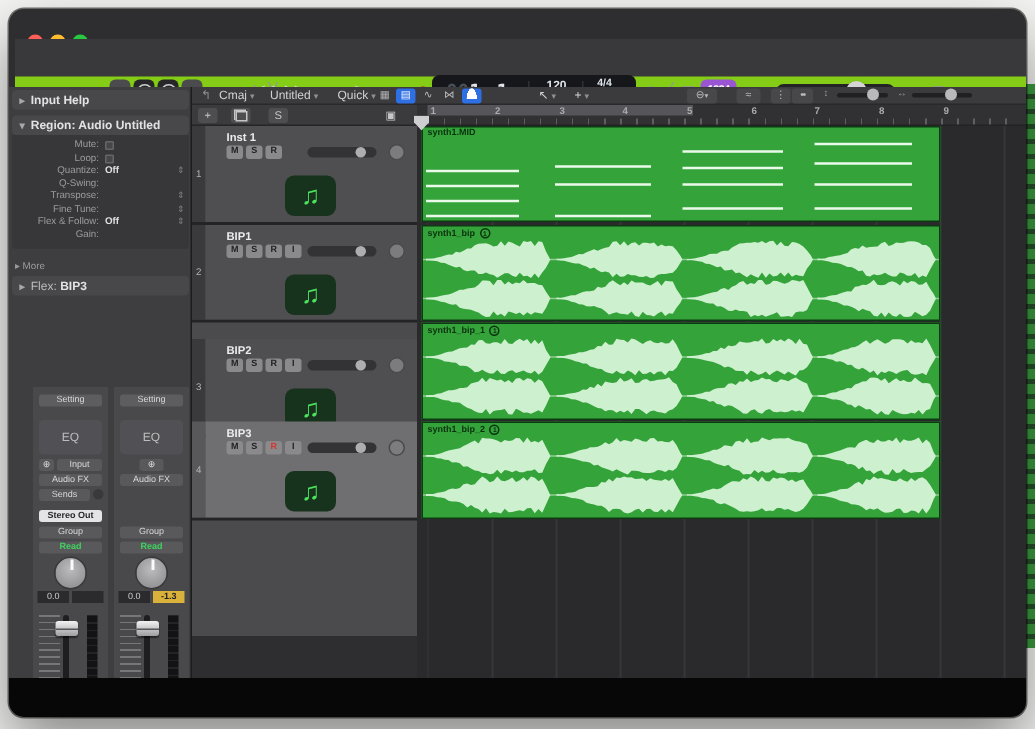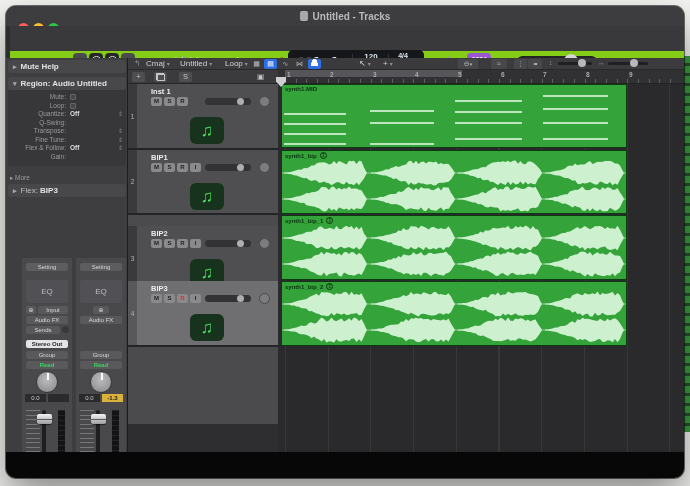--- a/index.html
+++ b/index.html
@@ -111,24 +111,20 @@
   .region svg.mid{top:0;height:62px}
   #botstrip{position:absolute;left:0;bottom:0;width:100%;height:26px;background:#070707;border-radius:0 0 10px 10px}
 </style>
 </head>
 <body>
 
 <div id="sliver"></div>
 
 <div id="win">
 
-  <div id="titlebar">
-    <span class="docico"></span>
-    <span>Untitled - Tracks</span>
-  </div>
 
   <span class="tl" style="left:12px;background:#ff5f57"></span>
   <span class="tl" style="left:27px;background:#febc2e"></span>
   <span class="tl" style="left:42px;background:#28c840"></span>
 
   <div id="toolbar">
     <div class="tbtn" style="left:63px;width:14px">
         <span>▤</span>
       </div>
     <div class="tbtn pressed" style="left:79px;width:14px">
@@ -181,21 +177,21 @@
         <div id="volknob"></div>
       </div>
 
     <span class="dimico" style="left:595px">≡</span>
     <span class="dimico" style="left:611px">▦</span>
     <span class="dimico" style="left:627px">○</span>
     <span class="dimico" style="left:641px">♪</span>
   </div>
 
   <div id="inspector">
-    <div class="ihdr" style="top:2px"><span class="dis">▸</span><span>Mute Help</span></div>
+    <div class="ihdr" style="top:2px"><span class="dis">▸</span><span>Input Help</span></div>
     <div class="ihdr" style="top:19px"><span class="dis">▾</span><span>Region: Audio Untitled</span></div>
 
     <div id="params" style="top:32px">
       <div class="prow" style="top:3px">
           <span class="plabel">Mute:</span>
           <span class="pcheck"></span>
         </div>
       <div class="prow" style="top:11.5px">
           <span class="plabel">Loop:</span>
           <span class="pcheck"></span>
@@ -275,21 +271,21 @@
       <div class="meter" style="left:36px"></div>
       <div class="sbtn" style="left:33px;top:214px;width:14px">Bnc</div>
 
     </div>
   </div>
 
   <div id="trkbar">
     <span class="menuitem" style="left:6px;color:#909094">↰</span>
     <span class="menuitem" style="left:18px"><span>Cmaj</span><span class="chv">▾</span></span>
     <span class="menuitem" style="left:52px"><span>Untitled</span><span class="chv">▾</span></span>
-    <span class="menuitem" style="left:97px"><span>Loop</span><span class="chv">▾</span></span>
+    <span class="menuitem" style="left:97px"><span>Quick</span><span class="chv">▾</span></span>
     <span class="mico" style="left:122px">▦</span>
     <span class="mico blue" style="left:136px">▤</span>
     <span class="mico" style="left:151px">∿</span>
     <span class="mico" style="left:165px">⋈</span>
     <span class="mico blue" style="left:180px"><span class="person" style="display:inline-block;width:7px;height:7px;background:radial-gradient(circle at 50% 20%,#fff 1.6px,transparent 1.7px),radial-gradient(ellipse at 50% 110%,#fff 3.5px,transparent 3.6px)"></span></span>
     <span class="menuitem" style="left:231px;color:#d2d2d4"><span>↖</span><span class="chv">▾</span></span>
     <span class="menuitem" style="left:255px;color:#d2d2d4"><span>+</span><span class="chv">▾</span></span>
     <span class="mico" style="left:330px;width:20px;background:#48484b"><span>⊖</span><span style="font-size:5px">▾</span></span>
     <span class="mico" style="left:363px;width:16px;background:#48484b">≈</span>
     <span class="mico" style="left:386px;width:13px;background:#48484b">⋮</span>

